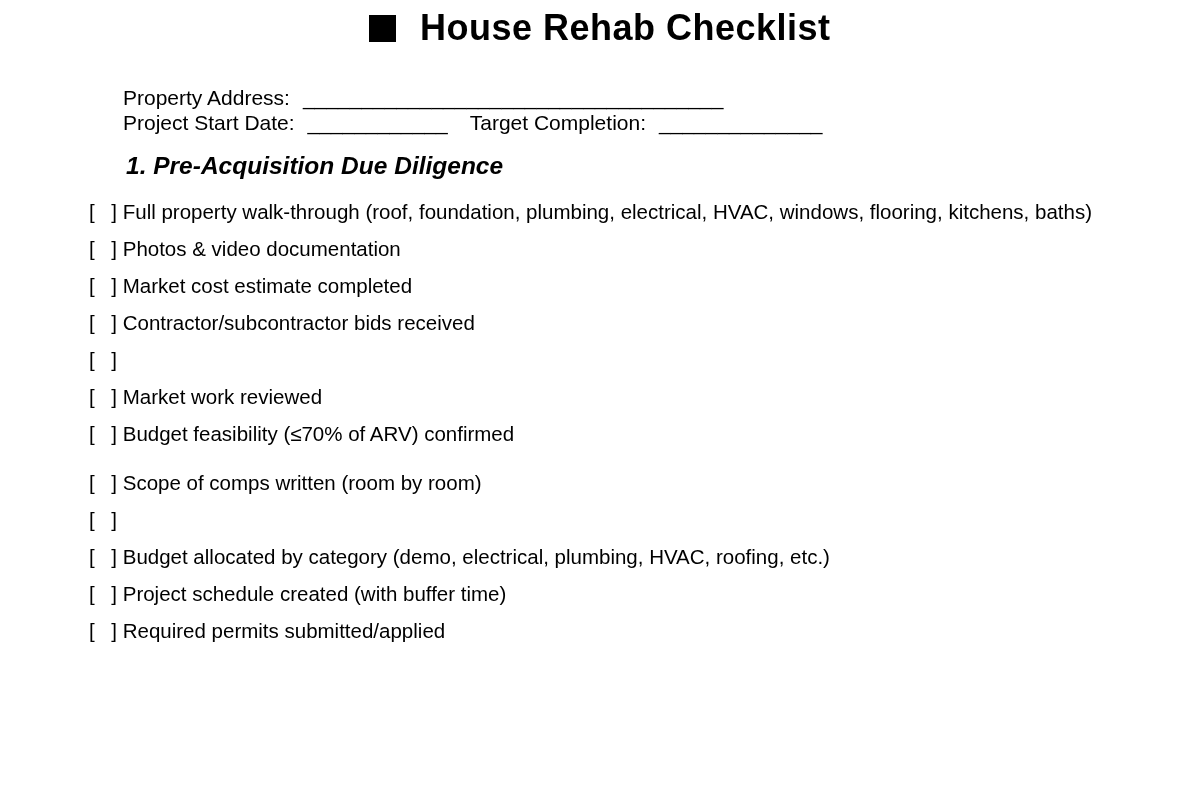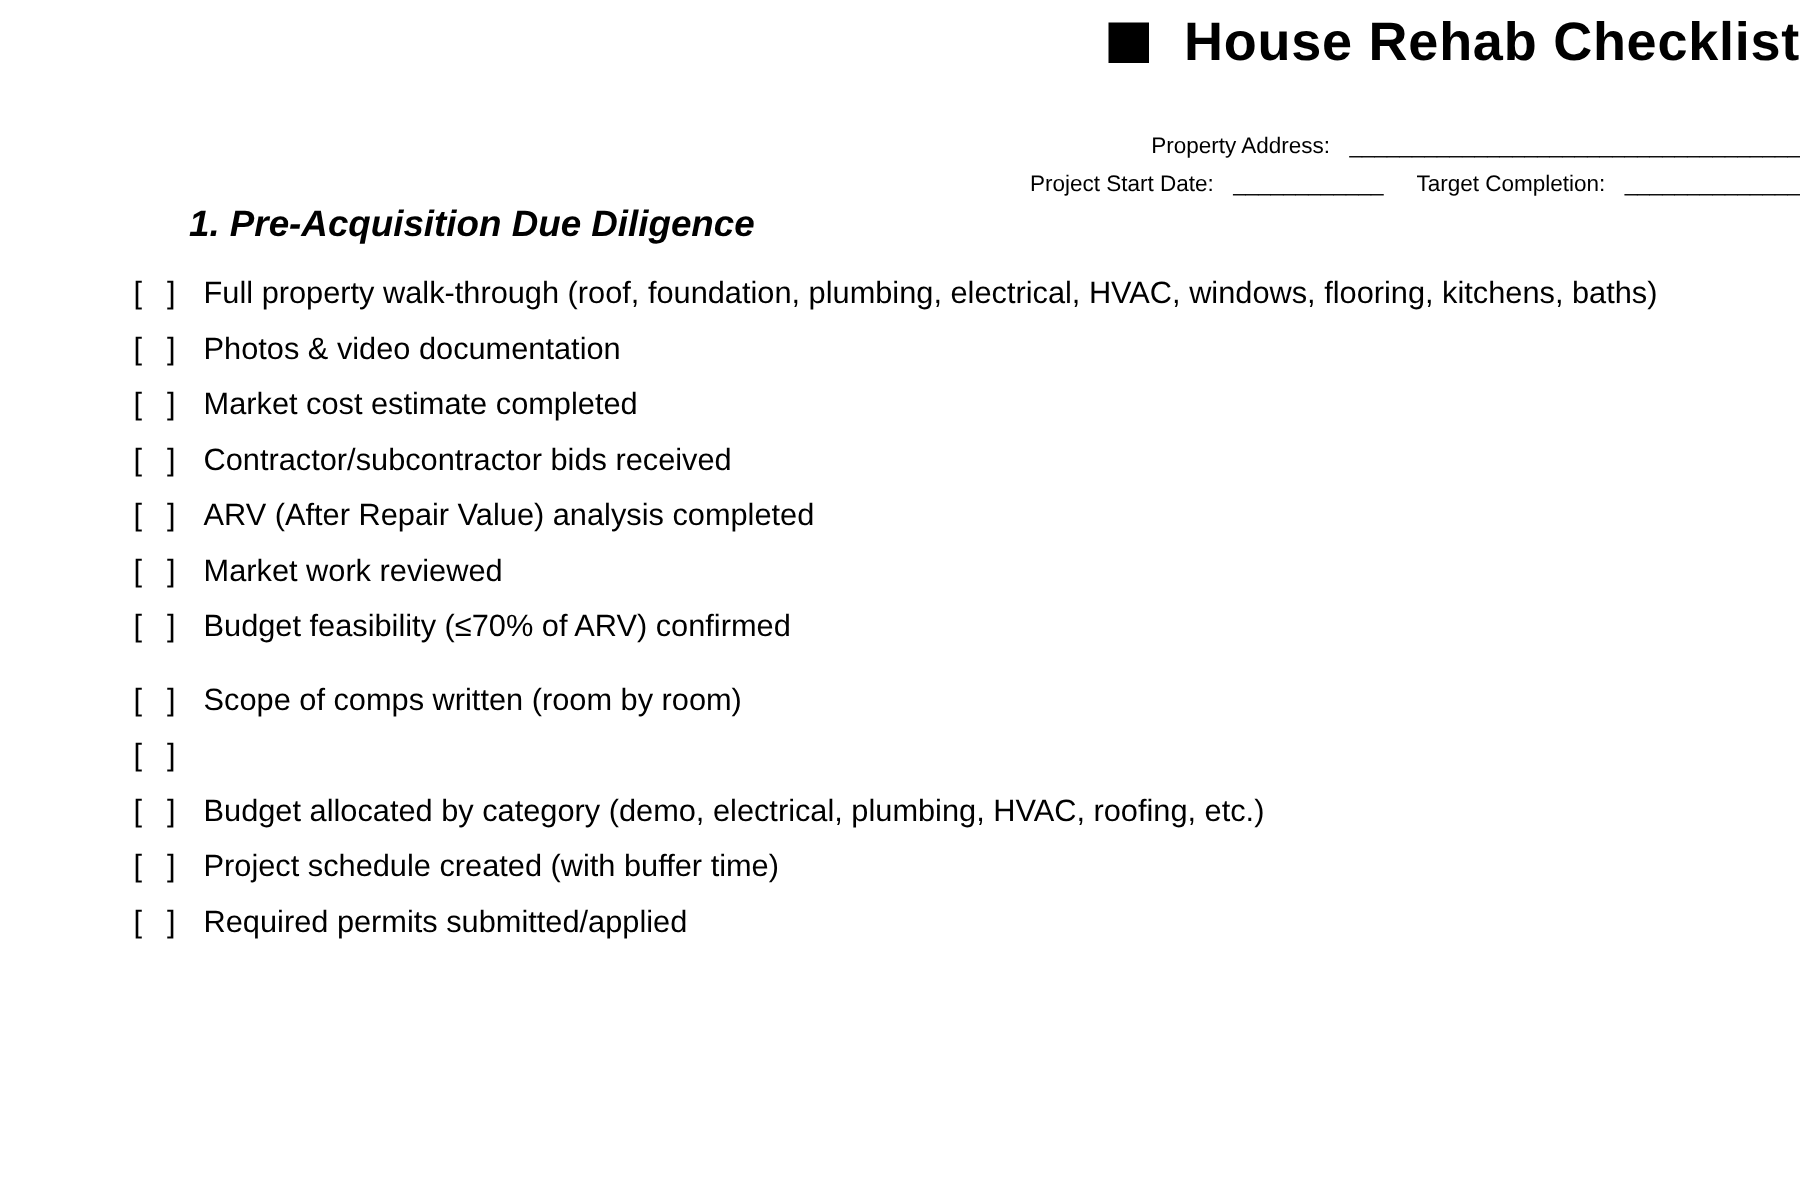--- a/index.html
+++ b/index.html
@@ -10,43 +10,42 @@
     color: #000000;
     font-family: "Liberation Sans", sans-serif;
     overflow: hidden;
     position: relative;
   }
 
   
   .doc-title {
     margin: 0;
     padding-top: 6px;
-    text-align: right;
+    text-align: center;
     font-size: 36px;
     font-weight: bold;
     line-height: 44px;
     letter-spacing: 0.5px;
     white-space: nowrap;
   }
   .title-square {
     display: inline-block;
     width: 27px;
     height: 27px;
     background: #000000;
     margin-right: 13px;
     vertical-align: -2px;
   }
 
   
   .header-fields {
-    margin: 35px 0 0 123px;
-    font-size: 15px;
+    margin: 35px 0 16px 123px;
+    font-size: 21px;
     line-height: 25px;
     white-space: nowrap;
-    text-align: right;
   }
   .blank { margin-left: 13px; letter-spacing: 0; }
   .tc-label { margin-left: 22px; }
 
   
   .section-heading {
     margin: 0 0 0 126px;
     font-size: 24.5px;
     font-weight: bold;
     font-style: italic;
@@ -70,21 +69,21 @@
     line-height: 37px;
     white-space: nowrap;
   }
   .cb {
     display: inline-flex;
     justify-content: space-between;
     width: 28px;
     vertical-align: baseline;
   }
   .cb i { font-style: normal; }
-  .item-label { margin-left: 13px; }
+  .item-label { }
 </style>
 </head>
 <body>
 
 <div class="page">
 
   <h1 class="doc-title">
     <span class="title-square"></span>
     <span>House Rehab Checklist</span>
   </h1>
@@ -127,21 +126,20 @@
           <i>[</i>
           <i>]</i>
         </span>
       <span class="item-label">Contractor/subcontractor bids received</span>
     </li>
     <li class="check-item">
       <span class="cb">
           <i>[</i>
           <i>]</i>
         </span>
-      <span class="item-label">ARV (After Repair Value) analysis completed</span>
     </li>
     <li class="check-item">
       <span class="cb">
           <i>[</i>
           <i>]</i>
         </span>
       <span class="item-label">Market work reviewed</span>
     </li>
     <li class="check-item">
       <span class="cb">

